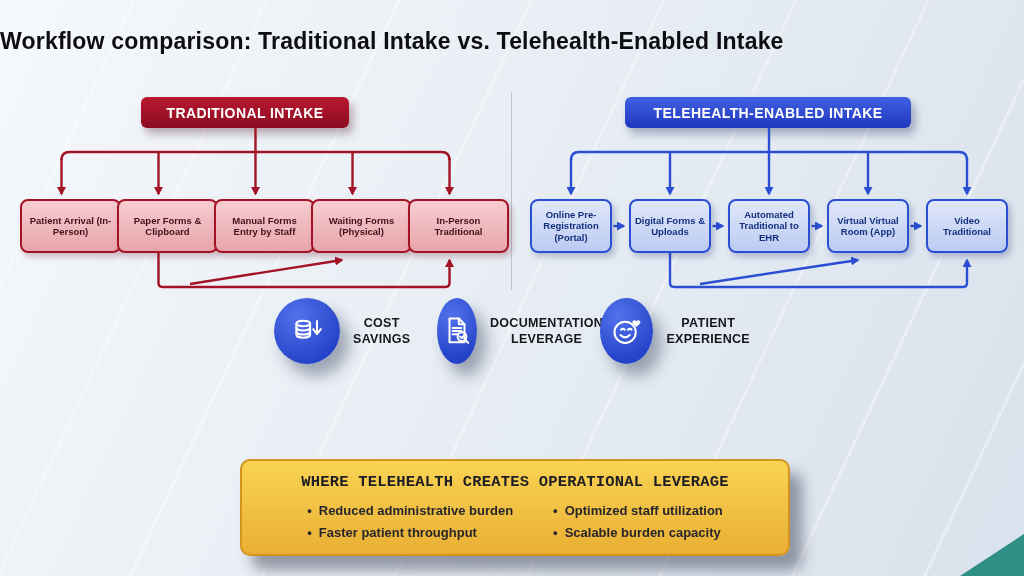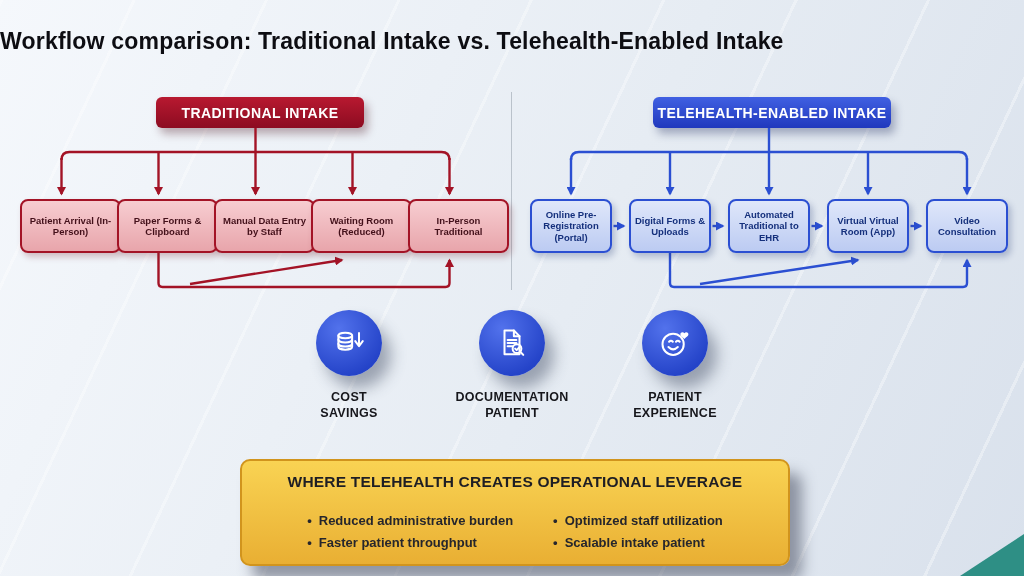--- a/index.html
+++ b/index.html
@@ -13,55 +13,55 @@
   .title{
     position:absolute;top:28px;left:0;width:100%;margin:0;
     font-size:23px;font-weight:700;color:#0d0d12;letter-spacing:.2px;
   }
   .divider{position:absolute;left:511px;top:92px;width:1px;height:198px;background:#aeb6c1;opacity:.8;}
 
   .hdr{
     position:absolute;top:97px;height:31px;display:flex;align-items:center;justify-content:center;
     color:#fff;font-weight:700;font-size:14px;letter-spacing:.4px;border-radius:6px;
   }
-  .trad-hdr{left:156px;width:208px;background:linear-gradient(180deg,#b81930,#8c0c21);box-shadow:4px 6px 9px rgba(80,30,40,.35);}
-  .tele-hdr{left:625px;width:238px;background:linear-gradient(180deg,#4060e2,#2038bd);box-shadow:4px 6px 9px rgba(35,45,95,.35);margin-left:28px;}
+  .trad-hdr{left:141px;width:208px;background:linear-gradient(180deg,#b81930,#8c0c21);box-shadow:4px 6px 9px rgba(80,30,40,.35);}
+  .tele-hdr{left:625px;width:286px;background:linear-gradient(180deg,#4060e2,#2038bd);box-shadow:4px 6px 9px rgba(35,45,95,.35);}
 
   .arrows{position:absolute;left:0;top:0;width:1024px;height:576px;pointer-events:none;}
 
   .step{
     position:absolute;top:199px;height:54px;box-sizing:border-box;padding:2px 3px;
     display:flex;align-items:center;justify-content:center;text-align:center;
     font-weight:700;font-size:9.5px;line-height:1.2;border-radius:8px;
   }
   .trad{width:101px;border:2px solid var(--traditional-accent,#a31326);
     background:linear-gradient(180deg,#f7cdd1,#e8a5ab);color:#43101a;box-shadow:3px 4px 6px rgba(120,40,50,.28);}
   .tele{width:82px;border:2px solid var(--telehealth-accent,#2b4fd2);
     background:linear-gradient(180deg,#dfe7fa,#bccbf2);color:#15307c;box-shadow:3px 4px 6px rgba(40,60,120,.28);}
   .t1{left:20px}.t2{left:117px}.t3{left:214px}.t4{left:311px}.t5{left:408px}
   .e1{left:530px}.e2{left:629px}.e3{left:728px}.e4{left:827px}.e5{left:926px}
 
-  .benefit{position:absolute;top:310px;width:150px;display:flex;flex-direction:column;align-items:center;gap:13px;}
+  .benefit{position:absolute;top:298px;width:150px;display:flex;flex-direction:row;align-items:center;gap:13px;}
   .b1{left:274px}.b2{left:437px}.b3{left:600px}
   .bubble{
     width:66px;height:66px;border-radius:50%;
     background:radial-gradient(circle at 35% 28%, #5272ec, var(--benefit-circle,#2443c8) 75%);
     box-shadow:9px 12px 15px rgba(60,70,95,.45);
     display:flex;align-items:center;justify-content:center;
   }
   .bubble svg{stroke:#fff;fill:none;stroke-width:3.2;stroke-linecap:round;stroke-linejoin:round;}
   .blabel{font-size:12.5px;font-weight:700;color:#16161b;text-align:center;white-space:pre-line;letter-spacing:.3px;line-height:1.3;}
 
   .leverage{
     position:absolute;left:240px;top:459px;width:550px;box-sizing:border-box;
     padding:12px 26px 14px;border-radius:10px;border:2px solid #d1941d;
     background:linear-gradient(180deg,#f9d353,var(--leverage-gold,#e9af33));
     box-shadow:12px 14px 14px rgba(60,65,85,.5);
   }
-  .lev-title{text-align:center;font-size:15.5px;font-weight:700;color:#1e1e24;margin-bottom:22px;letter-spacing:.2px;}
+  .lev-title{text-align:center;font-size:15.5px;font-weight:700;color:#1e1e24;margin-bottom:12px;letter-spacing:.2px;font-family:Liberation Mono, monospace;}
   .lev-grid{
     display:grid;grid-template-rows:auto auto;grid-auto-flow:column;
     column-gap:40px;row-gap:7px;justify-content:center;
     font-size:13px;font-weight:600;color:#26262c;
   }
   .lev-item{display:flex;gap:7px;align-items:baseline;}
   .mk{font-weight:700;}
 
   .corner{
     position:absolute;right:0;bottom:0;width:64px;height:42px;background:#2e8f85;
@@ -114,29 +114,29 @@
       <path d="M712.5 226 H723" marker-end="url(#ah-b)"></path>
       <path d="M811.5 226 H822" marker-end="url(#ah-b)"></path>
       <path d="M910.5 226 H921" marker-end="url(#ah-b)"></path>
       <path d="M670 253 V283 Q670 287 674 287 H963 Q967 287 967 283 V260" marker-end="url(#ah-b)"></path>
       <path d="M700 284 L858 260" marker-end="url(#ah-b)"></path>
     </g>
   </svg>
 
   <div class="step trad t1">Patient Arrival (In-Person)</div>
   <div class="step trad t2">Paper Forms &amp; Clipboard</div>
-  <div class="step trad t3">Manual Data Entry by Staff</div>
-  <div class="step trad t4">Waiting Room (Reduced)</div>
+  <div class="step trad t3">Manual Forms Entry by Staff</div>
+  <div class="step trad t4">Waiting Forms (Physical)</div>
   <div class="step trad t5">In-Person Traditional</div>
 
   <div class="step tele e1">Online Pre-Registration (Portal)</div>
   <div class="step tele e2">Digital Forms &amp; Uploads</div>
   <div class="step tele e3">Automated Traditional to EHR</div>
   <div class="step tele e4">Virtual Virtual Room (App)</div>
-  <div class="step tele e5">Video Consultation</div>
+  <div class="step tele e5">Video Traditional</div>
 
   <div class="benefit b1">
     <div class="bubble">
       <svg width="40" height="40" viewBox="0 0 64 64">
         <ellipse cx="26" cy="20" rx="11" ry="4.5"></ellipse>
         <path d="M15 20 V38 c0 2.6 4.9 4.6 11 4.6 s11 -2 11 -4.6 V20"></path>
         <path d="M15 26.5 c0 2.6 4.9 4.6 11 4.6 s11 -2 11 -4.6"></path>
         <path d="M15 33 c0 2.6 4.9 4.6 11 4.6 s11 -2 11 -4.6"></path>
         <path d="M48 16 V34"></path>
         <path d="M42 29 L48 37 L54 29"></path>
@@ -151,21 +151,21 @@
       <svg width="40" height="40" viewBox="0 0 64 64">
         <path d="M20 12 h15 l9 9 v29 h-24 z"></path>
         <path d="M35 12 v9 h9"></path>
         <path d="M25 27 h14 M25 32 h14 M25 37 h8"></path>
         <circle cx="40" cy="41" r="7"></circle>
         <path d="M37 41 l2.4 2.4 L44.5 38"></path>
         <path d="M45.5 46.5 L50 51"></path>
       </svg>
     </div>
     <div class="blabel">DOCUMENTATION
-PATIENT</div>
+LEVERAGE</div>
   </div>
 
   <div class="benefit b3">
     <div class="bubble">
       <svg width="40" height="40" viewBox="0 0 64 64">
         <circle cx="29" cy="34" r="17"></circle>
         <path d="M22.5 30 q3 -3.5 6 0"></path>
         <path d="M33.5 30 q3 -3.5 6 0"></path>
         <path d="M21.5 38.5 q7.5 7.5 15 0"></path>
         <path d="M47 16.5 c-2 -3 -6.5 -1.6 -6.5 1.6 c0 2.6 3.2 4.3 6.5 7.4 c3.3 -3.1 6.5 -4.8 6.5 -7.4 c0 -3.2 -4.5 -4.6 -6.5 -1.6 z" fill="#ffffff" stroke="none"></path>
@@ -185,20 +185,20 @@
       <div class="lev-item">
         <span class="mk">•</span>
         <span>Faster patient throughput</span>
       </div>
       <div class="lev-item">
         <span class="mk">•</span>
         <span>Optimized staff utilization</span>
       </div>
       <div class="lev-item">
         <span class="mk">•</span>
-        <span>Scalable intake patient</span>
+        <span>Scalable burden capacity</span>
       </div>
     </div>
   </div>
 
   <div class="corner"></div>
 
 </div>
 
 </body></html>

